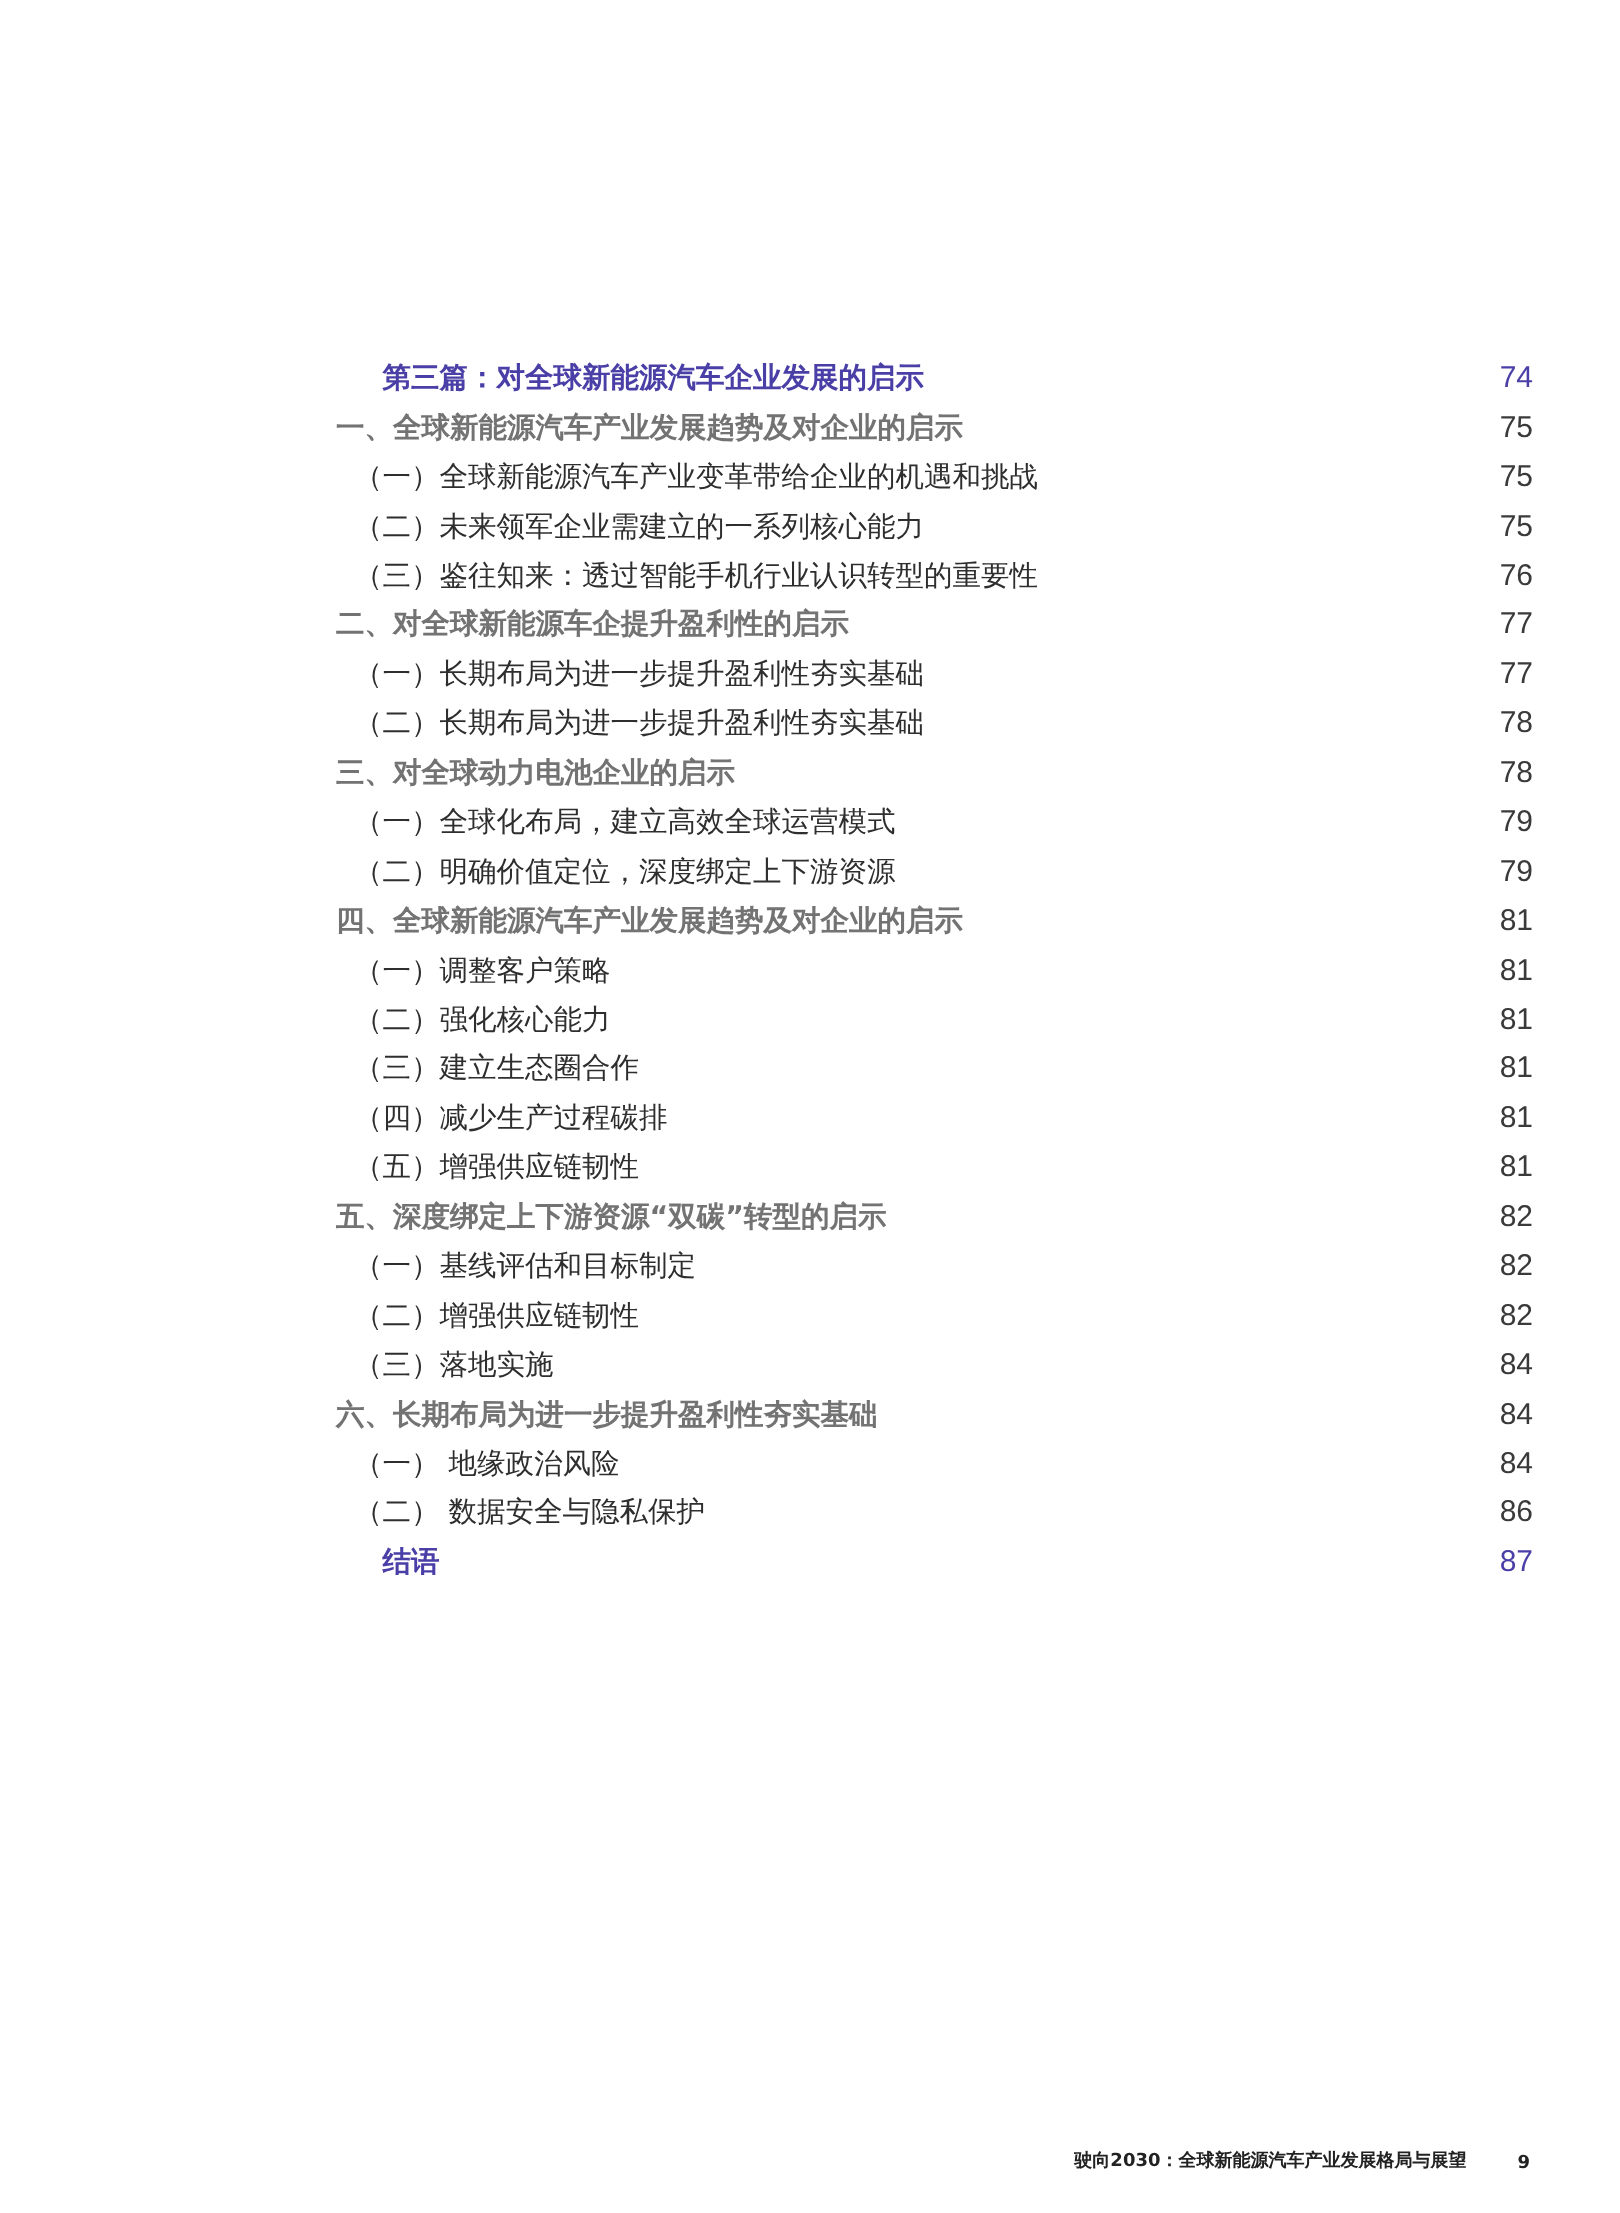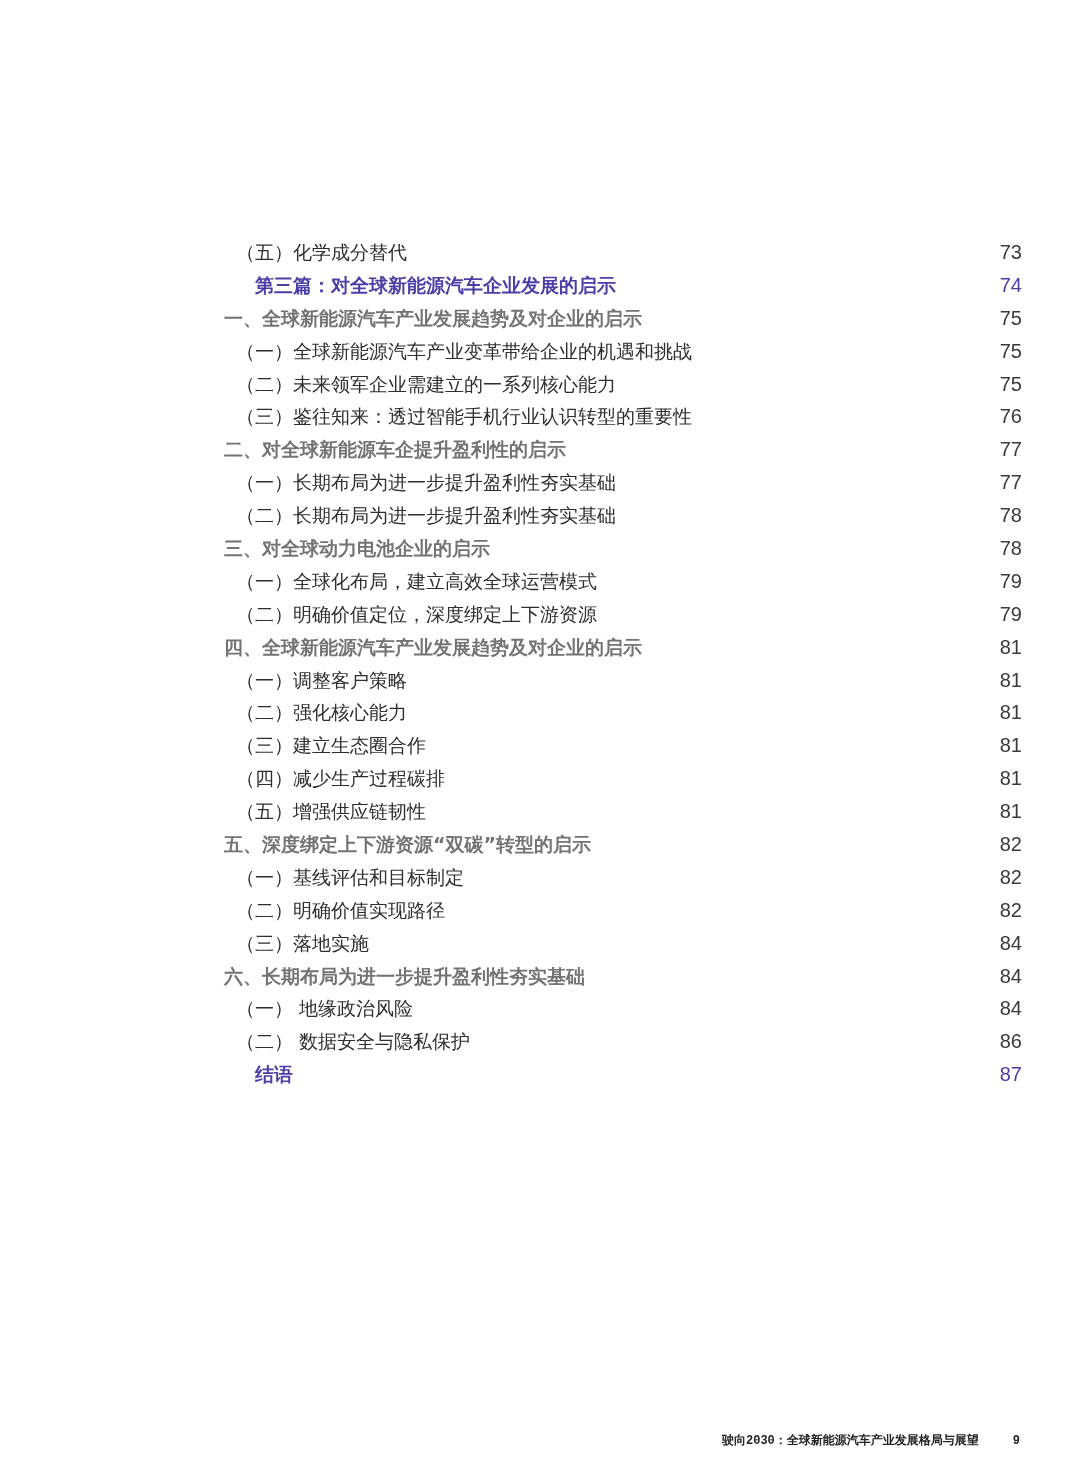--- a/index.html
+++ b/index.html
@@ -55,34 +55,29 @@
     }
     .footer {
       position: absolute;
       right: 60px;
       top: 1432px;
       display: flex;
       align-items: center;
       font-size: 12px;
       font-weight: bold;
       color: #222;
-      font-family: Liberation Mono, monospace;
     }
     .footer .footer-title {
       margin-right: 34px;
     }
   </style>
 </head>
 <body>
 
 <div class="toc">
-  <div class="toc-row sub">
-      <span class="label">（五）化学成分替代</span>
-      <span class="page">73</span>
-    </div>
   <div class="toc-row part">
       <span class="label">第三篇：对全球新能源汽车企业发展的启示</span>
       <span class="page">74</span>
     </div>
   <div class="toc-row section">
       <span class="label">一、全球新能源汽车产业发展趋势及对企业的启示</span>
       <span class="page">75</span>
     </div>
   <div class="toc-row sub">
       <span class="label">（一）全球新能源汽车产业变革带给企业的机遇和挑战</span>
@@ -146,21 +141,21 @@
     </div>
   <div class="toc-row section">
       <span class="label">五、深度绑定上下游资源“双碳”转型的启示</span>
       <span class="page">82</span>
     </div>
   <div class="toc-row sub">
       <span class="label">（一）基线评估和目标制定</span>
       <span class="page">82</span>
     </div>
   <div class="toc-row sub">
-      <span class="label">（二）明确价值实现路径</span>
+      <span class="label">（二）增强供应链韧性</span>
       <span class="page">82</span>
     </div>
   <div class="toc-row sub">
       <span class="label">（三）落地实施</span>
       <span class="page">84</span>
     </div>
   <div class="toc-row section">
       <span class="label">六、长期布局为进一步提升盈利性夯实基础</span>
       <span class="page">84</span>
     </div>

